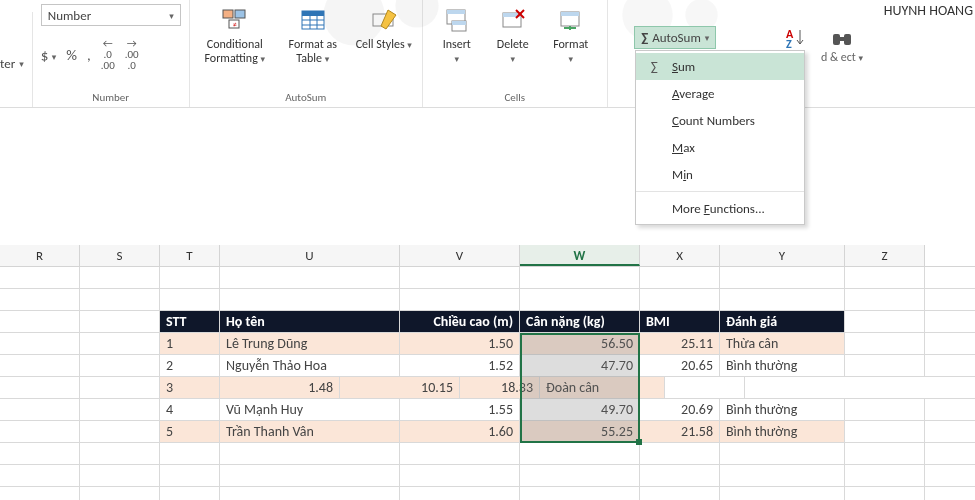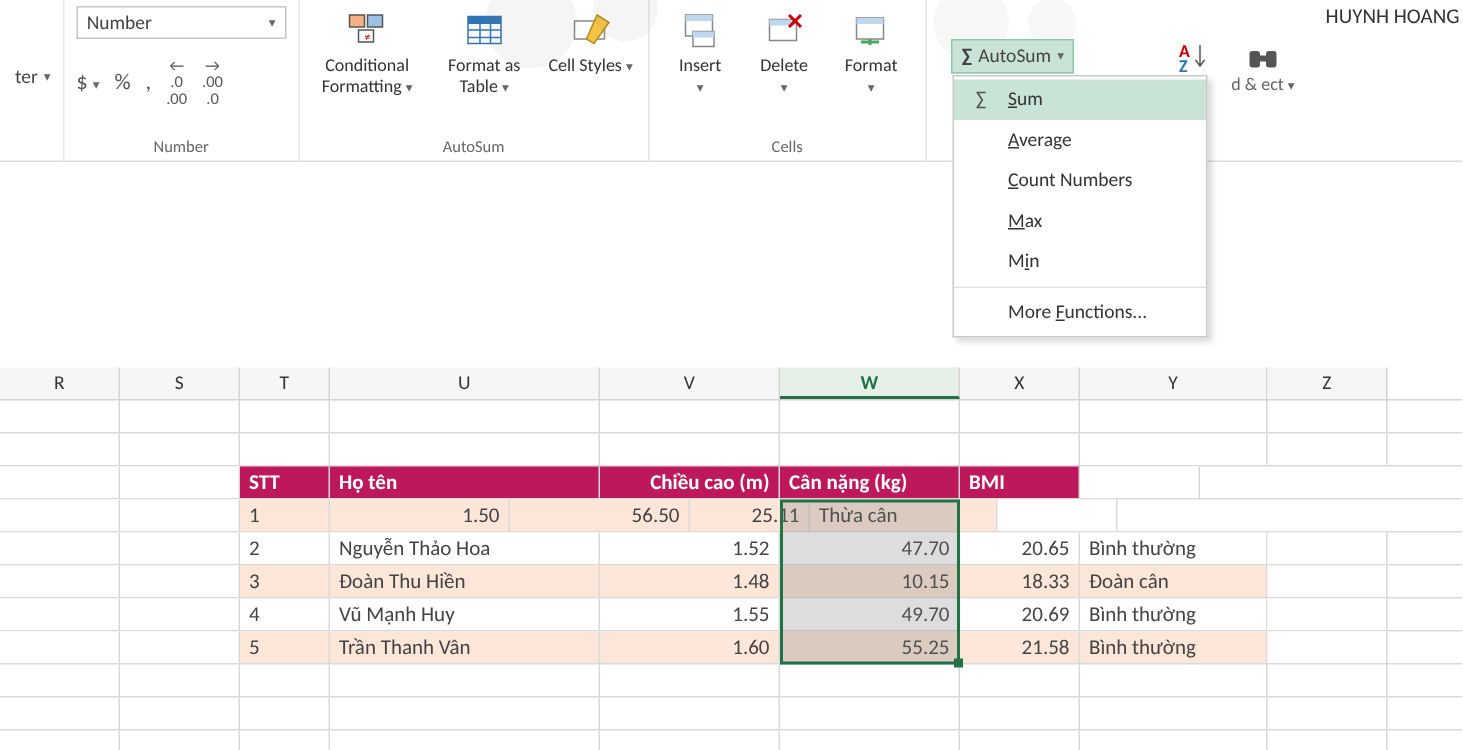--- a/index.html
+++ b/index.html
@@ -190,21 +190,21 @@
   .w-R { width: 80px; }
   .w-S { width: 80px; }
   .w-T { width: 60px; }
   .w-U { width: 180px; }
   .w-V { width: 120px; }
   .w-W { width: 120px; }
   .w-X { width: 80px; }
   .w-Y { width: 125px; }
   .w-Z { width: 80px; }
 
-  .hdr-row .cell { background: #be185d; color: #fff; font-weight: 600; }
+  .hdr-row .cell { background: #0f172a; color: #fff; font-weight: 600; }
   .stripe-a .cell { background: #fbe6d8; }
   .stripe-b .cell { background: #ffffff; }
 
   .num { text-align: right; }
   .txt { text-align: left; }
 
   .selection {
     position: absolute;
     border: 2px solid #217346;
     pointer-events: none;
@@ -236,21 +236,21 @@
   <g fill="#888">
       <circle cx="50" cy="50" r="28"></circle>
       <circle cx="110" cy="50" r="18"></circle>
     </g>
 </svg>
 
 <div class="author">HUYNH HOANG</div>
 
 <div class="ribbon">
 
-  <div class="group" style="padding-left:10px;">
+  <div class="group" style="padding-left:0;margin-top:12px;">
     <div class="group-body" style="flex-direction:column; align-items:flex-start; gap:18px;">
       <div style="height:22px"></div>
       <div style="display:flex; align-items:center; gap:4px; font-size:13px;">
         <span>ter</span>
         <span class="arrow">▾</span>
       </div>
     </div>
     <div class="group-label">&nbsp;</div>
   </div>
 
@@ -455,27 +455,29 @@
     </div>
 
     <div class="row hdr-row">
       <div class="cell w-R" style="background:#fff;"></div>
         <div class="cell w-S" style="background:#fff;"></div>
       <div class="cell w-T txt">STT</div>
       <div class="cell w-U txt">Họ tên</div>
       <div class="cell w-V num">Chiều cao (m)</div>
       <div class="cell w-W txt">Cân nặng (kg)</div>
       <div class="cell w-X txt">BMI</div>
+      <div class="cell w-Y txt">Đánh giá</div>
       <div class="cell w-Z" style="background:#fff;"></div>
     </div>
 
     <div class="row stripe-a">
       <div class="cell w-R" style="background:#fff;"></div>
         <div class="cell w-S" style="background:#fff;"></div>
       <div class="cell w-T txt">1</div>
+      <div class="cell w-U txt">Lê Trung Dũng</div>
       <div class="cell w-V num">1.50</div>
       <div class="cell w-W num">56.50</div>
       <div class="cell w-X num">25.11</div>
       <div class="cell w-Y txt">Thừa cân</div>
       <div class="cell w-Z" style="background:#fff;"></div>
     </div>
     <div class="row stripe-b">
       <div class="cell w-R"></div>
         <div class="cell w-S"></div>
       <div class="cell w-T txt">2</div>
@@ -483,21 +485,20 @@
       <div class="cell w-V num">1.52</div>
       <div class="cell w-W num">47.70</div>
       <div class="cell w-X num">20.65</div>
       <div class="cell w-Y txt">Bình thường</div>
       <div class="cell w-Z"></div>
     </div>
     <div class="row stripe-a">
       <div class="cell w-R" style="background:#fff;"></div>
         <div class="cell w-S" style="background:#fff;"></div>
       <div class="cell w-T txt">3</div>
-      <div class="cell w-U txt">Đoàn Thu Hiền</div>
       <div class="cell w-V num">1.48</div>
       <div class="cell w-W num">10.15</div>
       <div class="cell w-X num">18.33</div>
       <div class="cell w-Y txt">Đoàn cân</div>
       <div class="cell w-Z" style="background:#fff;"></div>
     </div>
     <div class="row stripe-b">
       <div class="cell w-R"></div>
         <div class="cell w-S"></div>
       <div class="cell w-T txt">4</div>

